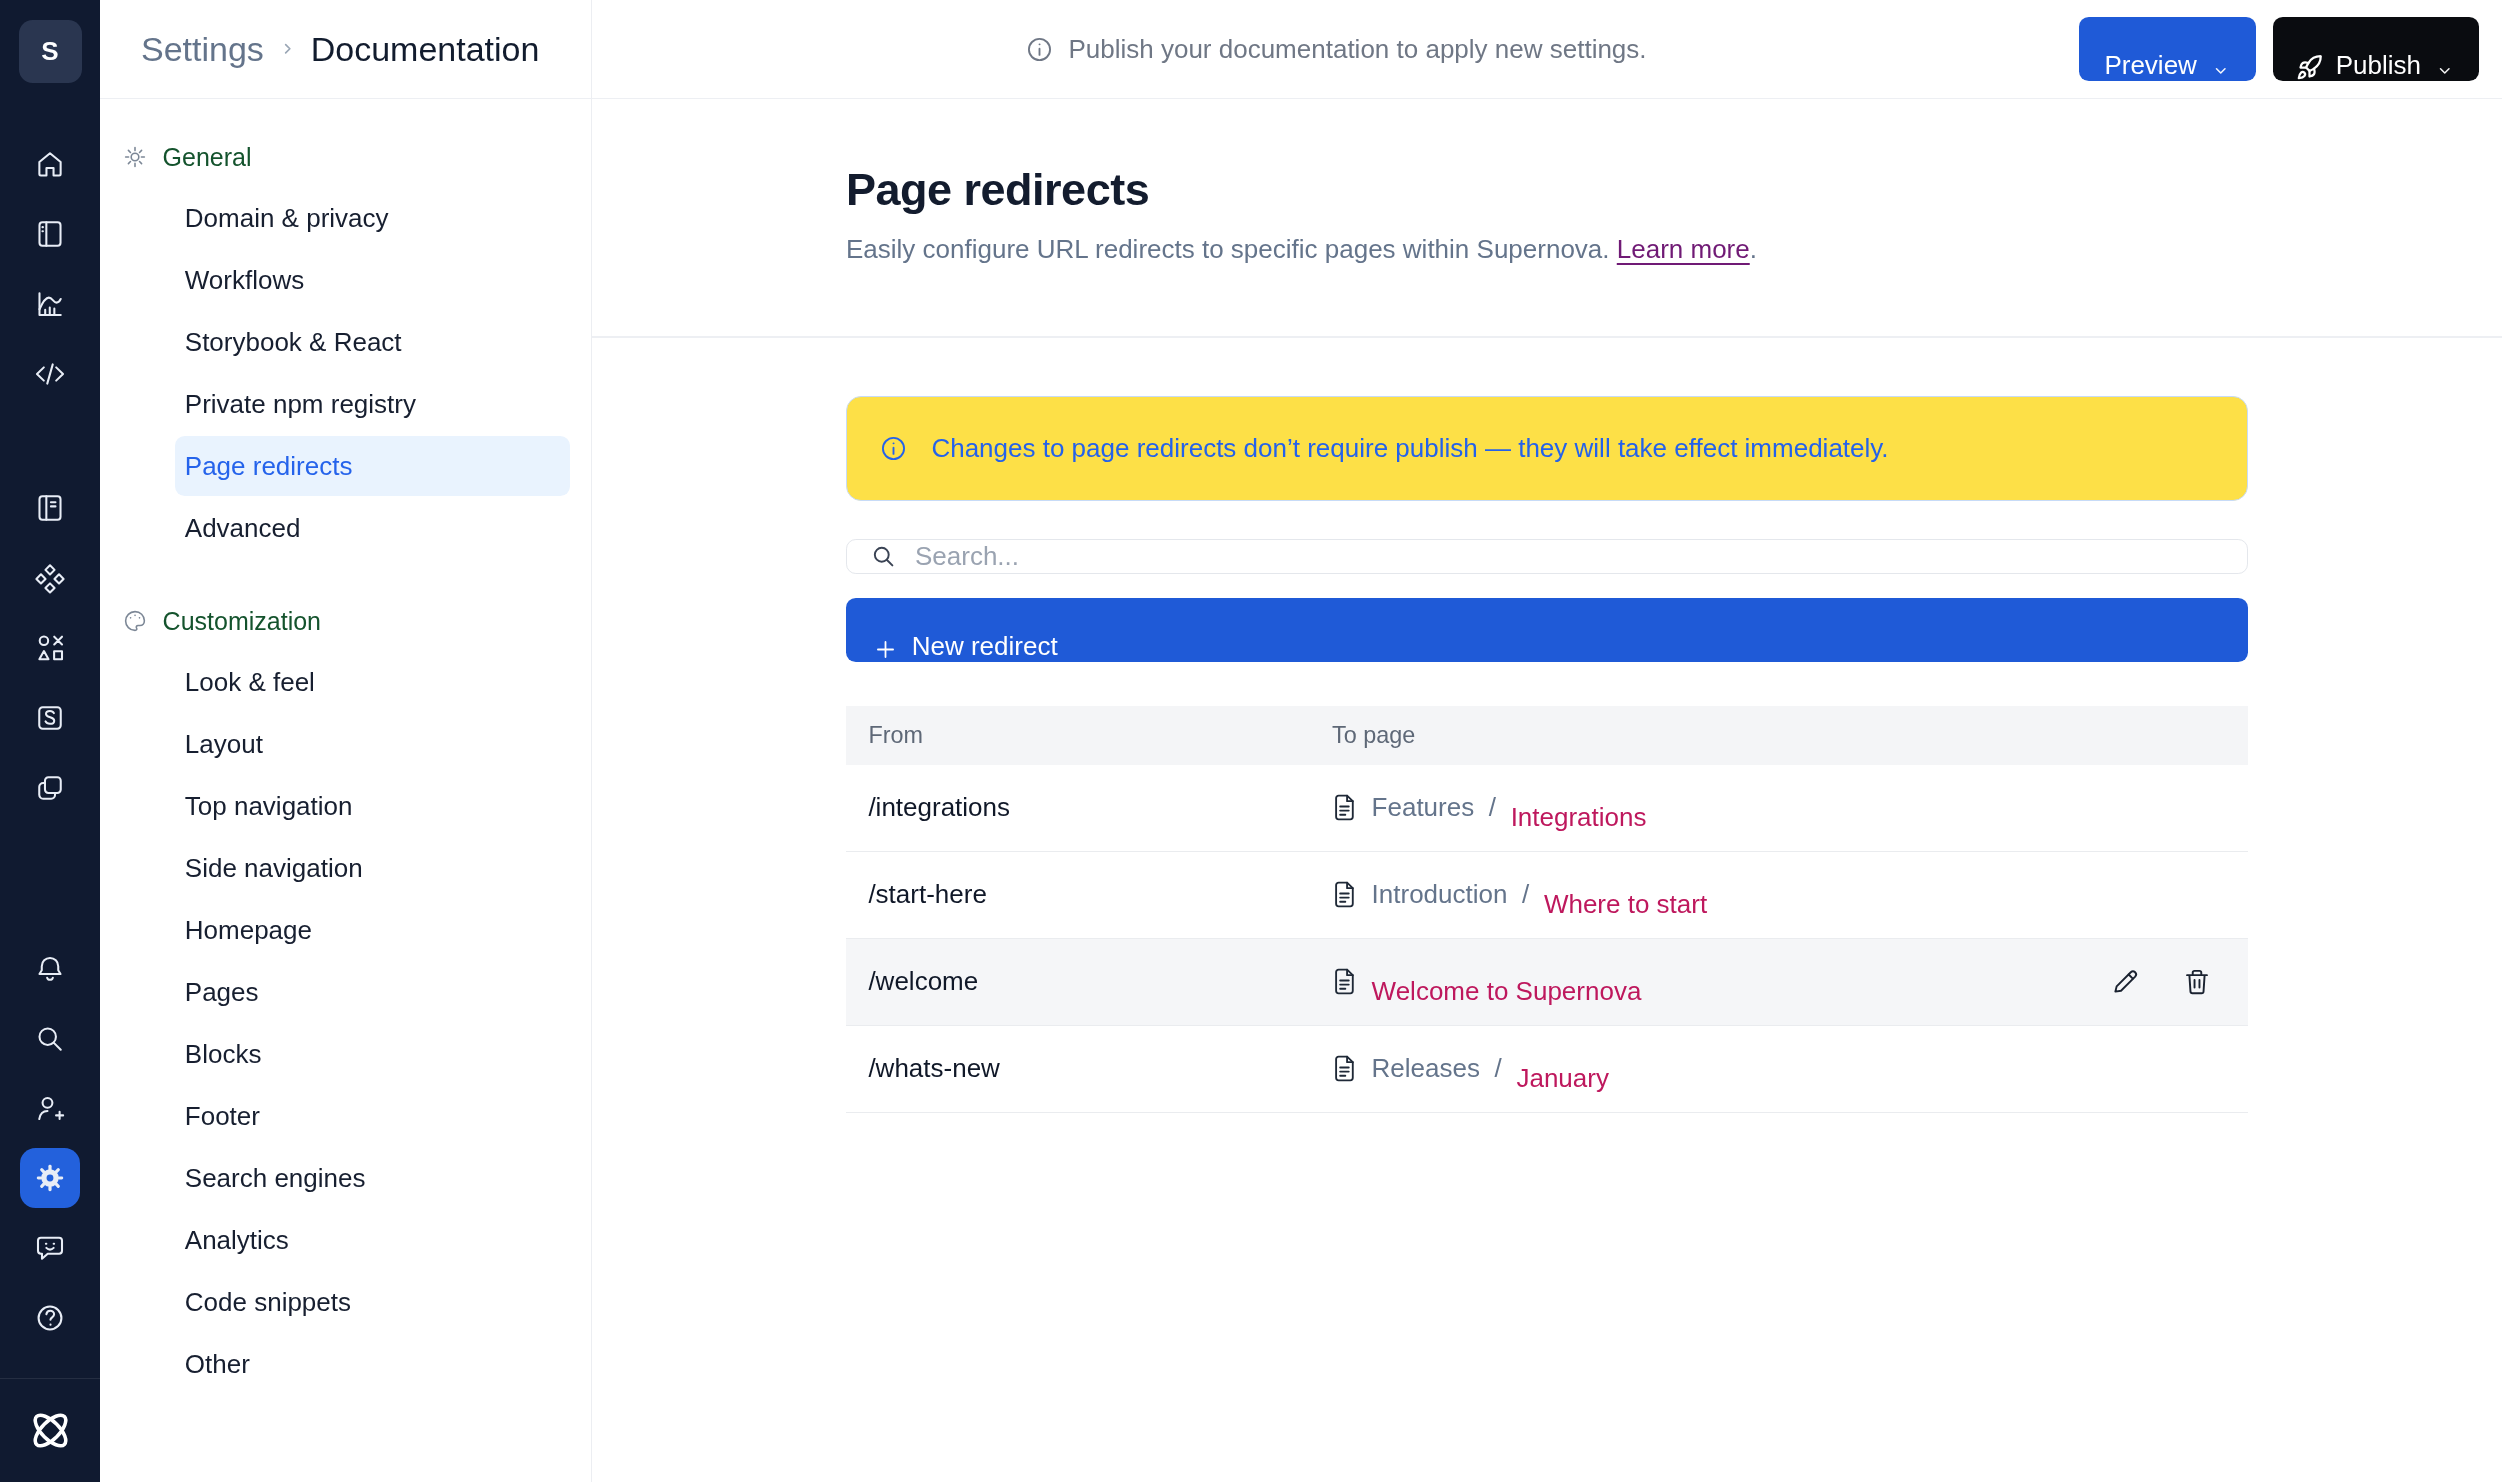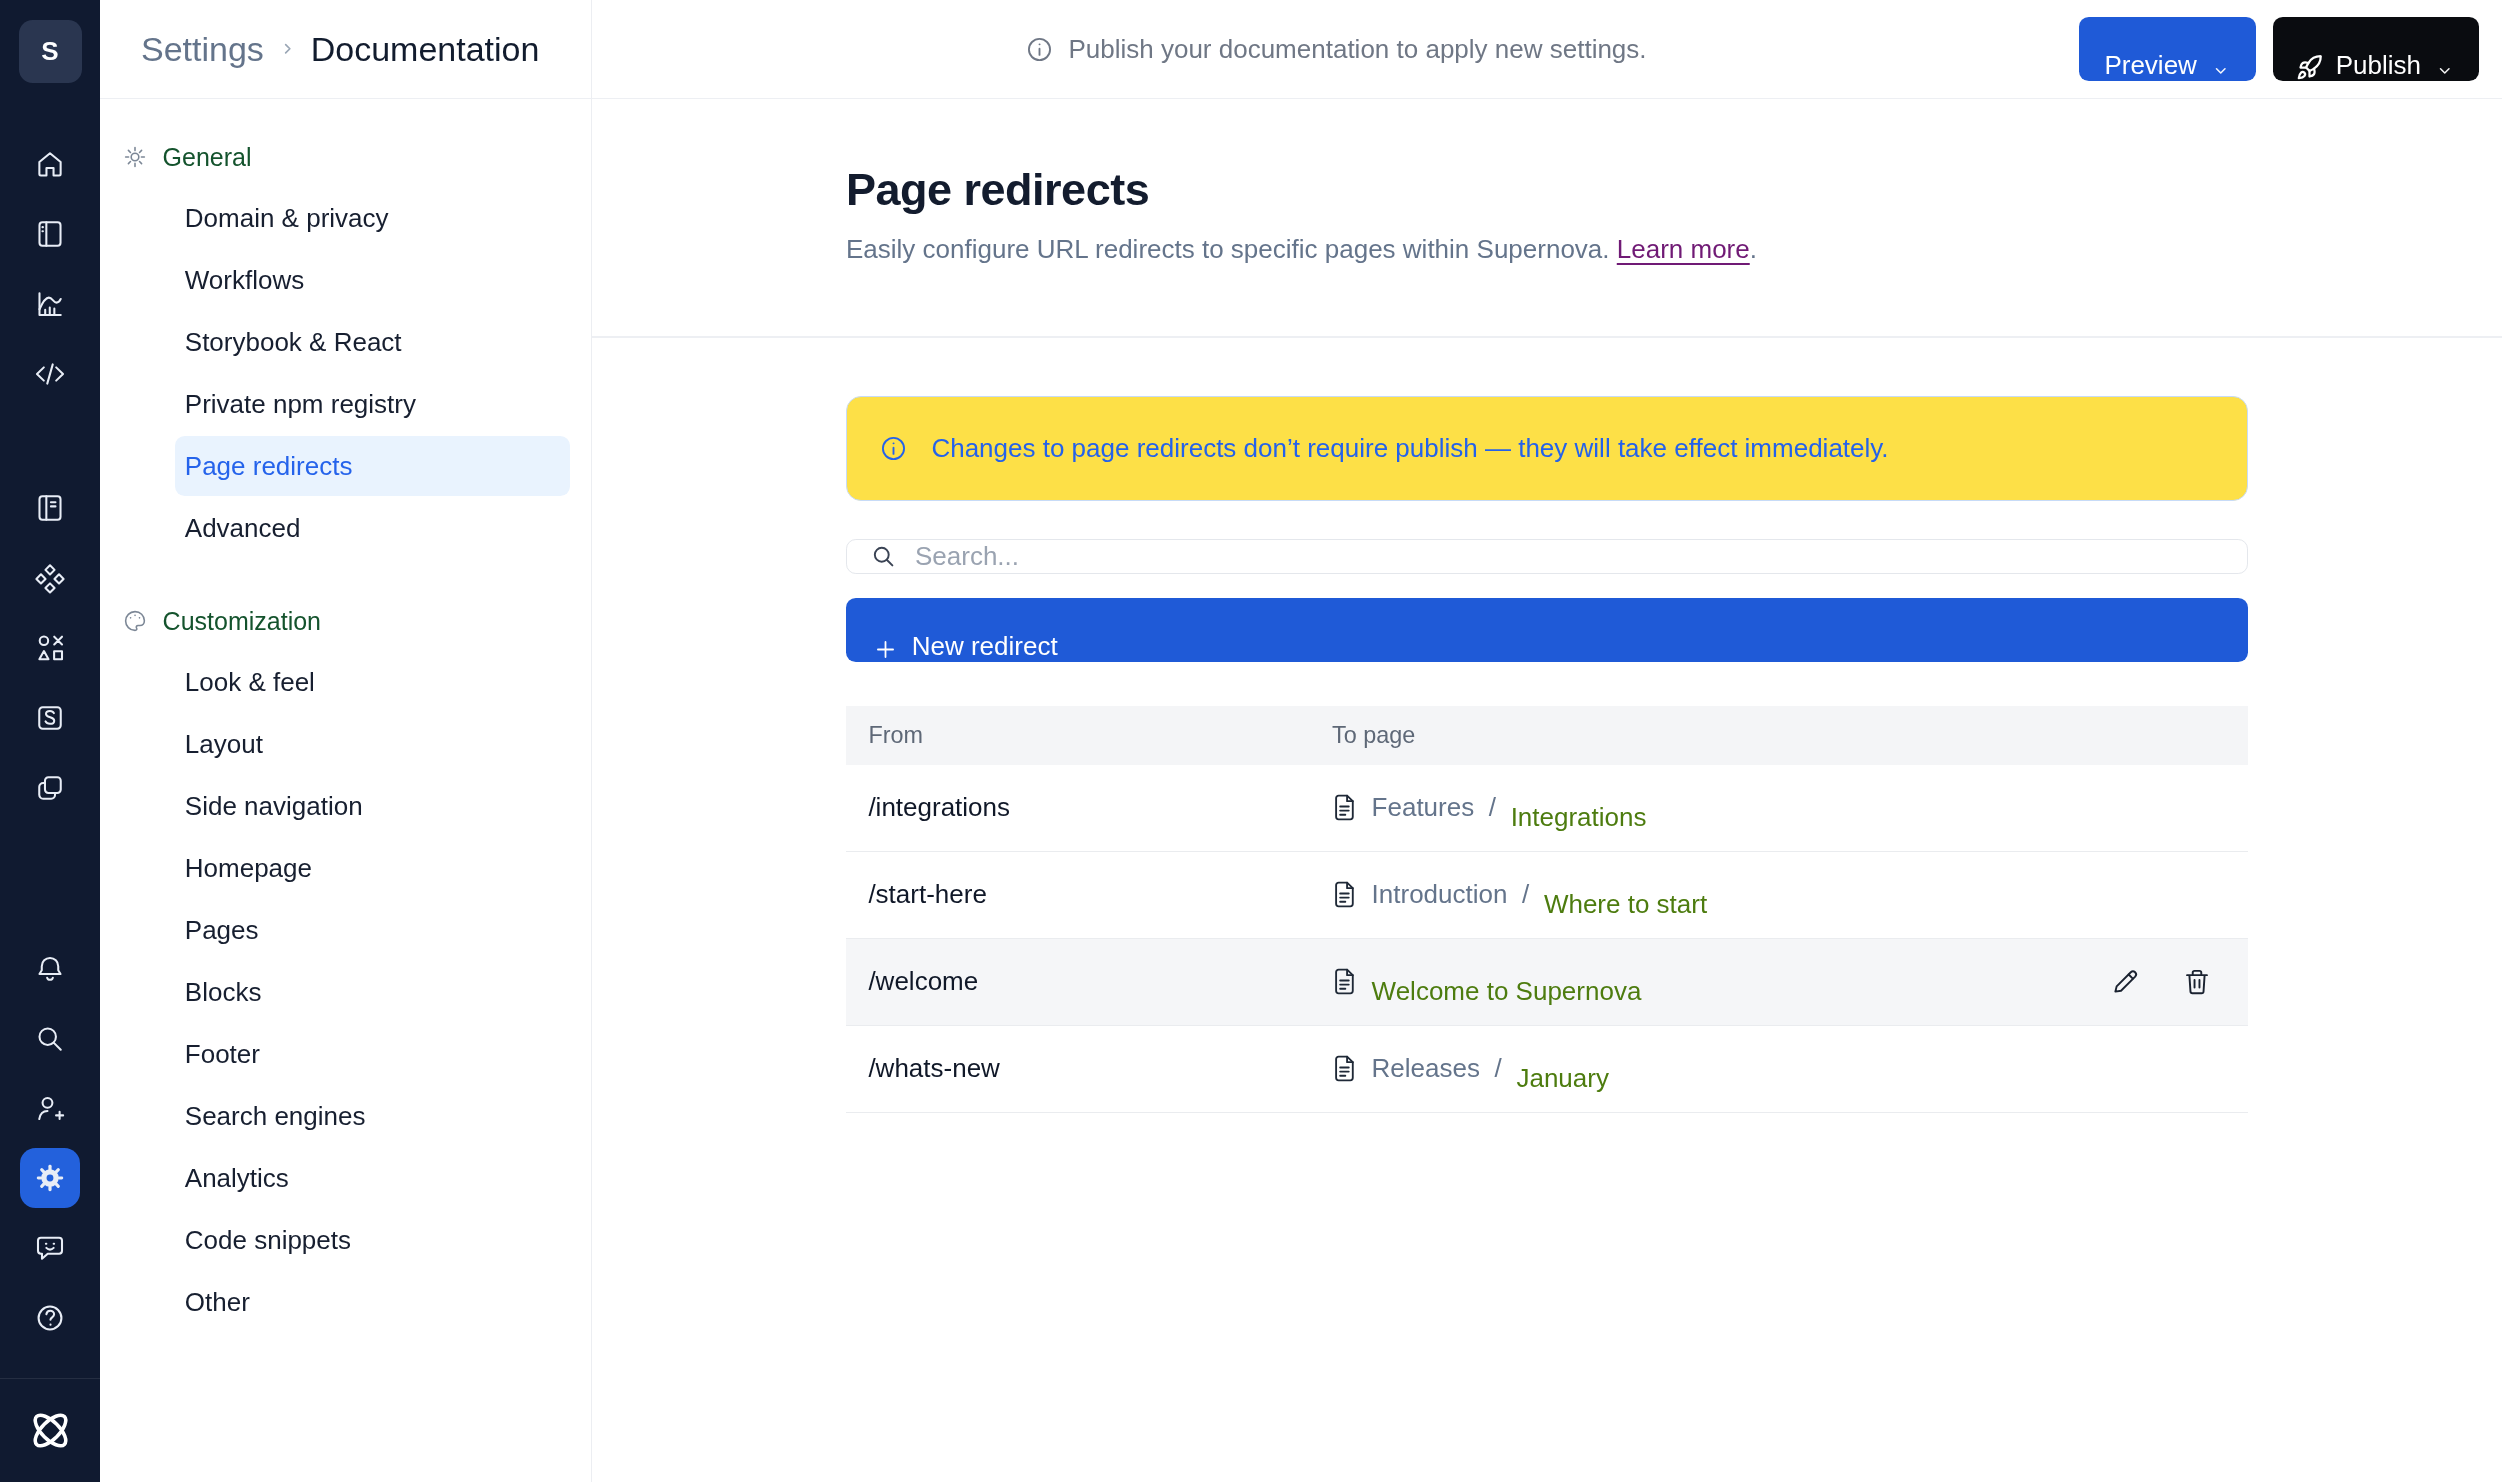--- a/index.html
+++ b/index.html
@@ -90,21 +90,21 @@
          color:#5E6877;font-size:23.4px;}
   .c-from{width:486px;box-sizing:border-box;padding-left:22.4px;flex:none;}
   .c-to{flex:1;display:flex;align-items:center;gap:14.6px;}
   .trow{height:86px;display:flex;align-items:center;border-bottom:1.5px solid #EAECEF;
         font-size:26px;color:#101828;cursor:pointer;}
   .trow.hovered{background:#F5F6F8;}
   .doc-ic{width:25px;height:29px;color:#1F2937;flex:none;}
   .doc-ic svg{width:25px;height:29px;fill:none;stroke:currentColor;stroke-width:1.8;stroke-linecap:round;stroke-linejoin:round;}
   .t-group{color:#64748B;}
   .t-sep{color:#64748B;white-space:pre;}
-  .t-page{color:#4d7c0f;margin-top:19px;}
+  .t-page{color:#be185d;margin-top:19px;}
   .actions{margin-left:auto;display:flex;align-items:center;gap:39px;padding-right:35px;}
   .act-btn{width:33px;height:33px;display:flex;align-items:center;justify-content:center;
            color:#1A2230;cursor:pointer;}
   .act-btn svg{width:30px;height:30px;fill:none;stroke:currentColor;stroke-width:1.8;stroke-linecap:round;stroke-linejoin:round;}
 </style>
 </head>
 <body>
 
 <div class="app">
 
@@ -300,20 +300,23 @@
               <path d="M9.2 10.6h.1M14 7.9h.1M18.8 10.6h.1"></path>
             </svg>
           </span>
           <span>Customization</span>
         </div>
         <div class="side-item">
           <span>Look &amp; feel</span>
         </div>
         <div class="side-item">
           <span>Layout</span>
+        </div>
+        <div class="side-item">
+          <span>Top navigation</span>
         </div>
         <div class="side-item">
           <span>Side navigation</span>
         </div>
         <div class="side-item">
           <span>Homepage</span>
         </div>
         <div class="side-item">
           <span>Pages</span>
         </div>

